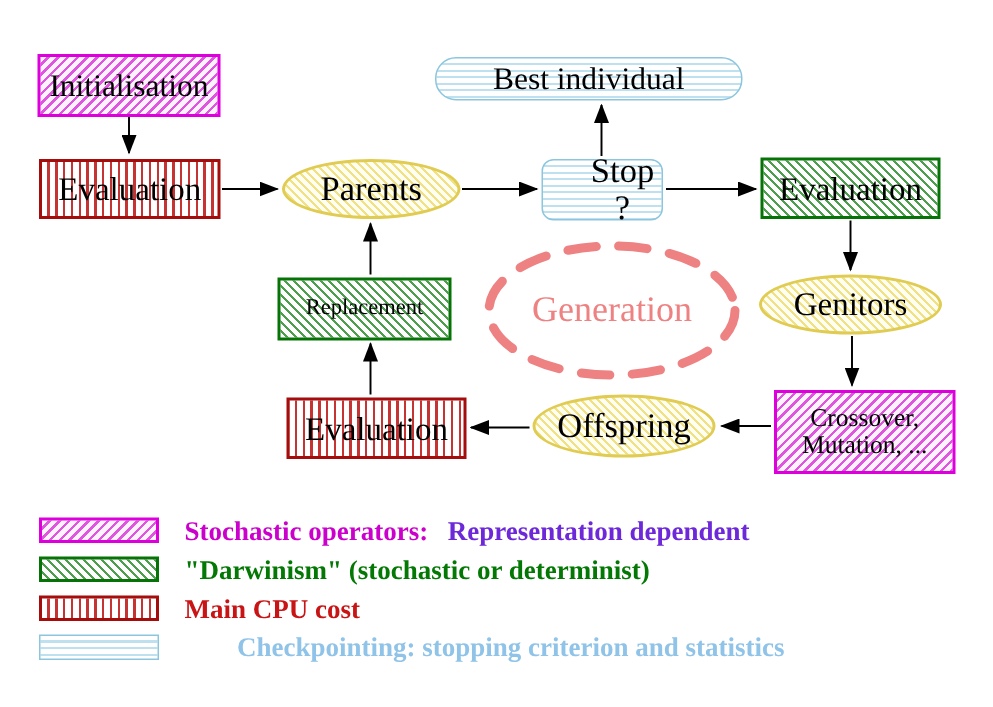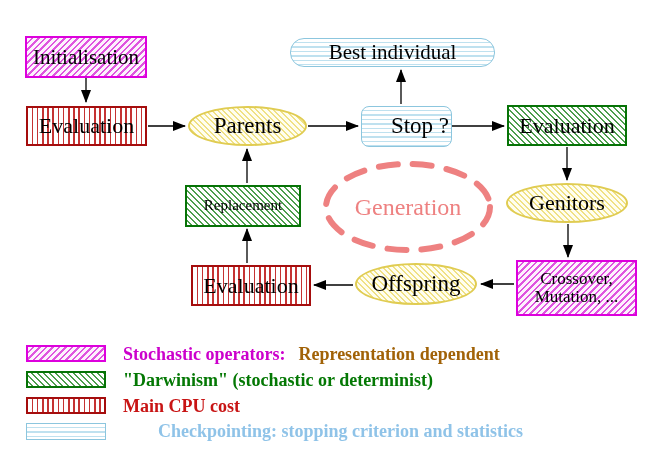--- a/index.html
+++ b/index.html
@@ -31,21 +31,21 @@
   }
   .p-yellow {
     border:2px solid #e0cc52; border-radius:50%;
     background:repeating-linear-gradient(45deg,#fffef0 0 2.6px,#f0e185 2.6px 4px);
   }
   
   #n-init        { left:25px;  top:36px;  width:122px; height:42px; font-size:21px; }
   #n-eval-top    { left:26px;  top:106px; width:121px; height:40px; font-size:22px; }
   #n-parents     { left:188px; top:106px; width:119px; height:40px; font-size:23px; }
   #n-best        { left:290px; top:38px;  width:205px; height:29px; font-size:21px;border-radius:14px; }
-  #n-stop        { left:361px; top:106px; width:91px;  height:41px; font-size:23px; border-radius:8px;padding-left:27px; }
+  #n-stop        { left:361px; top:106px; width:81px;  height:41px; font-size:23px; border-radius:8px;padding-left:27px; }
   #n-selection   { left:507px; top:105px; width:120px; height:41px; font-size:22px; }
   #n-replacement { left:185px; top:185px; width:116px; height:42px; font-size:15px; }
   #n-genitors    { left:506px; top:183px; width:122px; height:40px; font-size:22px; }
   #n-eval-bot    { left:191px; top:265px; width:120px; height:41px; font-size:22px; }
   #n-offspring   { left:355px; top:263px; width:122px; height:42px; font-size:23px; }
   #n-crossover   { left:516px; top:260px; width:121px; height:56px; font-size:17px; }
   #n-generation  {
     left:326px; top:187px; width:164px; height:42px;
     font-size:24px; color:#ee8181; background:none; border:none;justify-content:center;
   }
@@ -54,21 +54,21 @@
   .swatch { position:absolute; left:26px; width:80px; height:17px; box-sizing:border-box; }
   #sw-1 { top:345px; }
   #sw-2 { top:371px; }
   #sw-3 { top:397px; }
   #sw-4 { top:423px; border-width:1px; }
   .legend-text {
     position:absolute; left:123px; font-size:18px; font-weight:bold;
     white-space:nowrap; line-height:20px;
   }
   #lt-1 { top:344px; color:#cc00cc; }
-  #lt-1 .part2 { color:#a16207; margin-left:13px; }
+  #lt-1 .part2 { color:#6d28d9; margin-left:13px; }
   #lt-2 { top:370px; color:#047804; }
   #lt-3 { top:396px; color:#c81414; }
   #lt-4 { top:421px; color:#8fc3e8;margin-left:35px; }
   .two-line span { display:block; }
 </style>
 </head>
 <body>
 
 <div id="canvas">
 

